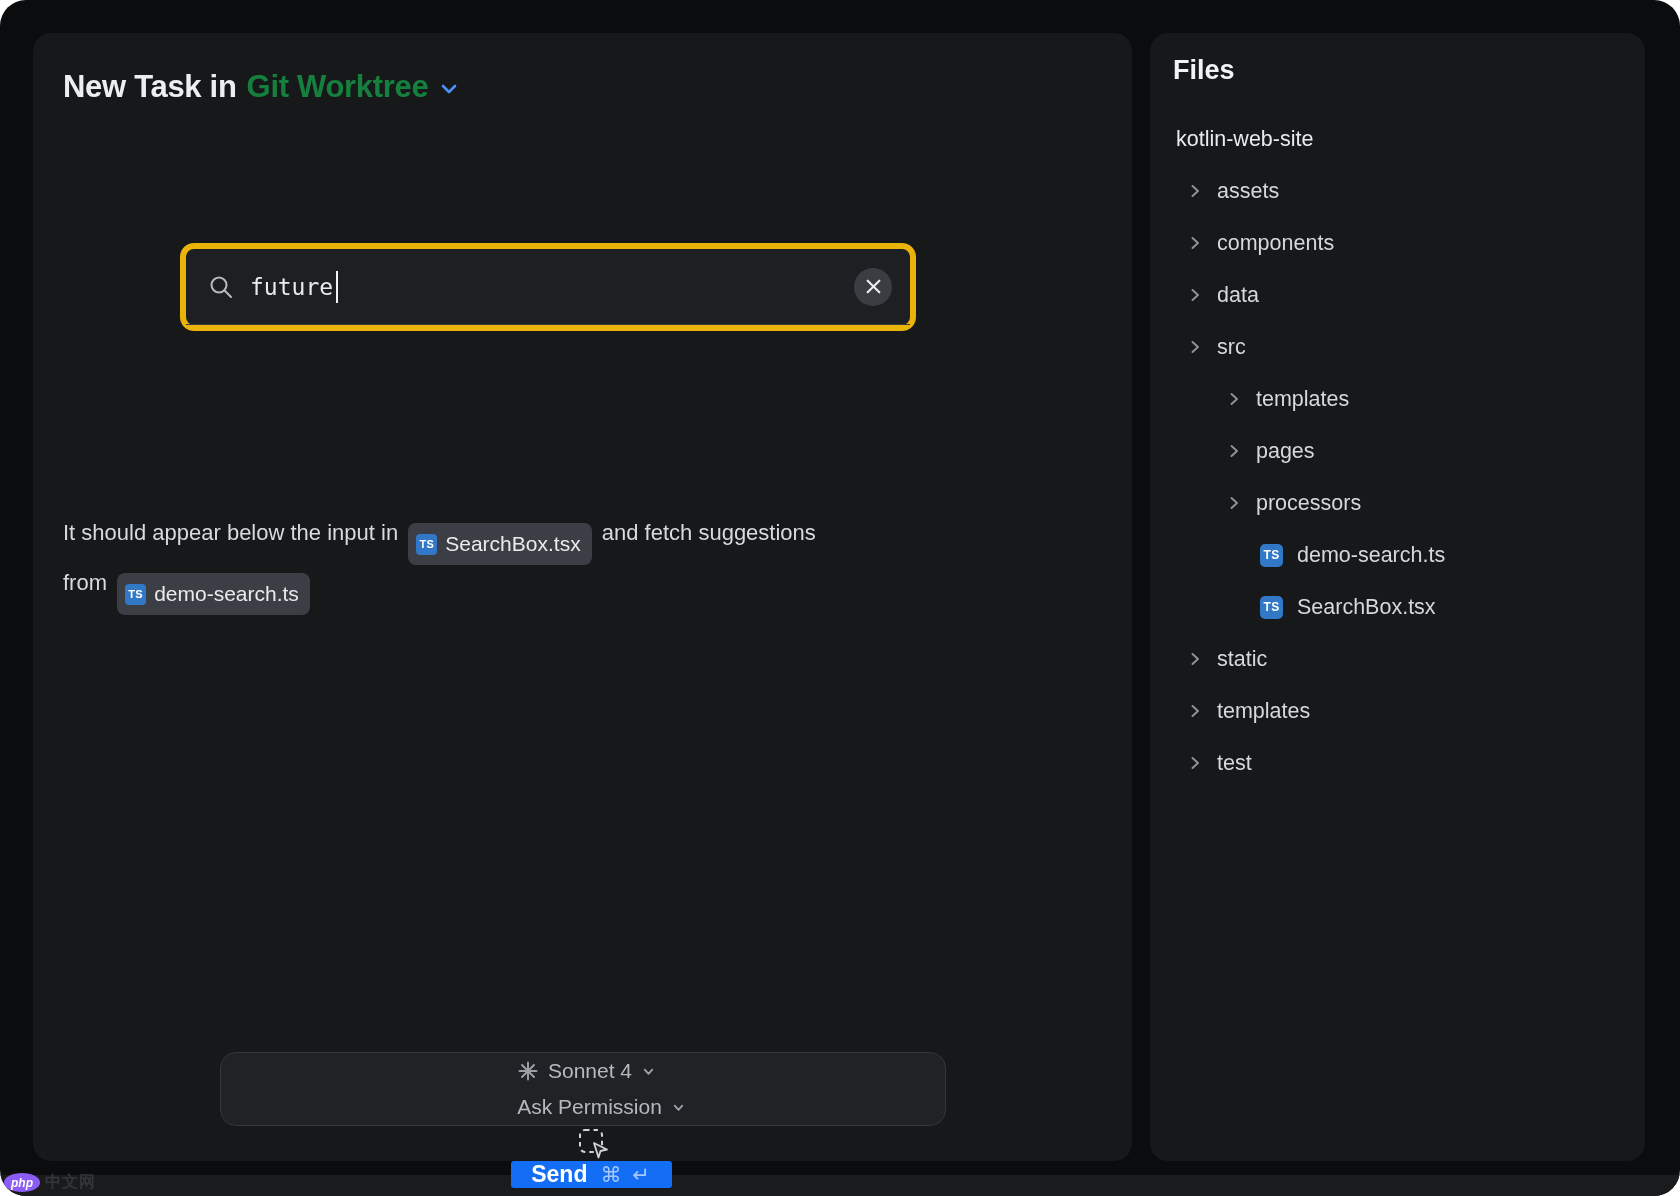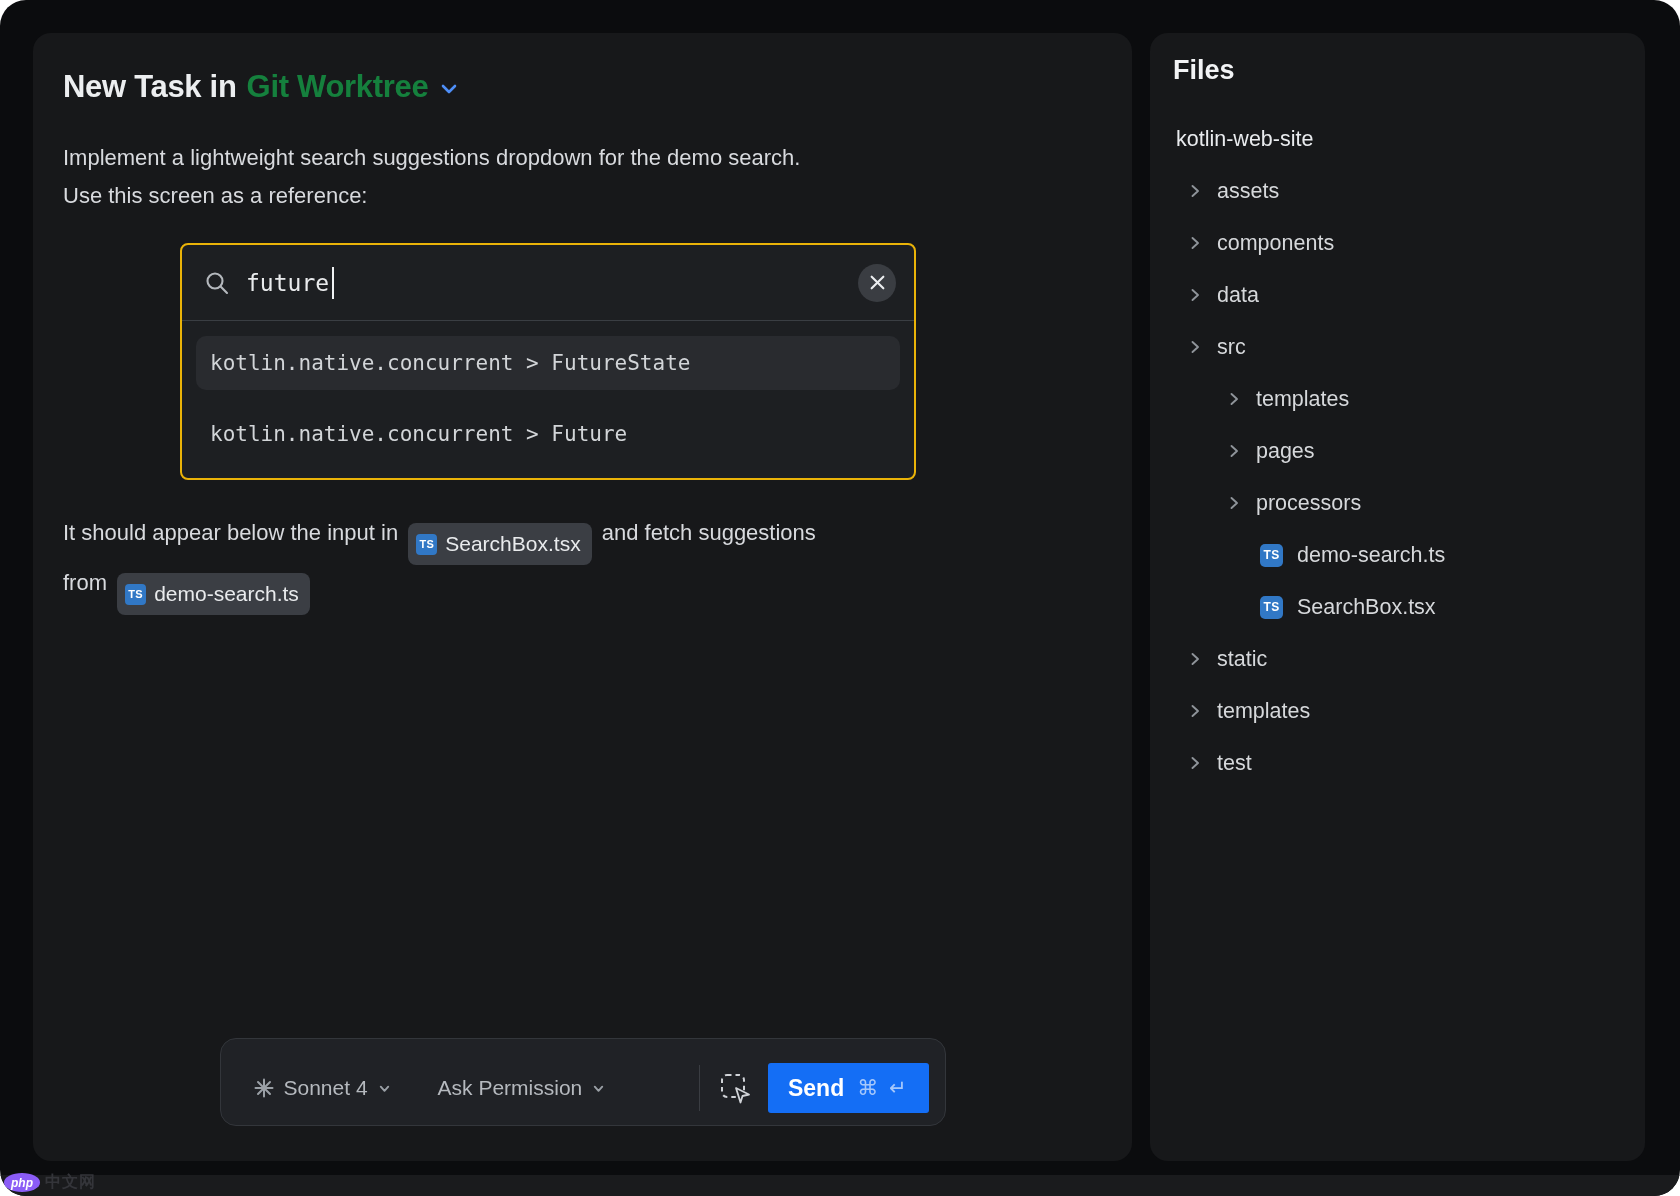--- a/index.html
+++ b/index.html
@@ -10,37 +10,37 @@
   .card{position:absolute;top:33px;bottom:35px;background:#17181a;border-radius:18px;}
   .card-left{left:33px;width:1099px;}
   .card-right{left:1150px;width:495px;}
 
   
   .task-title{position:absolute;left:30px;top:36px;font-size:31px;font-weight:700;color:#eceef0;letter-spacing:-.3px;display:flex;align-items:center;gap:10px;justify-content:flex-end;}
   .task-title .accent{color:#15803d;}
   .task-title svg{margin-top:4px;}
   .desc{position:absolute;left:30px;top:106px;font-size:22px;line-height:38px;color:#d8dade;}
 
-  .searchbox{position:absolute;left:147px;top:210px;width:736px;border:2px solid #eab308;border-radius:8px;background:#1d1f22;box-sizing:border-box;}
+  .searchbox{position:absolute;left:147px;top:210px;width:736px;border:6px solid #eab308;border-radius:14px;background:#1d1f22;box-sizing:border-box;}
   .sb-input-row{height:75px;display:flex;align-items:center;padding:0 22px;position:relative;}
   .sb-query{font-family:"DejaVu Sans Mono","Liberation Mono",monospace;font-size:23px;color:#e9ebed;margin-left:16px;}
   .caret{display:inline-block;width:2px;height:32px;background:#f0f2f4;margin-left:3px;vertical-align:-7px;animation:blink 1.1s steps(1) infinite;}
   @keyframes blink{50%{opacity:0;}}
   .sb-clear{position:absolute;right:18px;top:50%;transform:translateY(-50%);width:38px;height:38px;border-radius:50%;background:#3a3d42;border:none;display:flex;align-items:center;justify-content:center;cursor:pointer;padding:0;}
   .sb-divider{height:1px;background:#3a3e43;}
   .sb-suggestions{padding:15px 14px 17px 14px;}
   .sb-row{height:54px;display:flex;align-items:center;padding-left:14px;border-radius:10px;font-family:"DejaVu Sans Mono","Liberation Mono",monospace;font-size:21px;color:#d2d5d8;}
   .sb-row.hl{background:#292b2f;margin-bottom:17px;}
 
   .followup{position:absolute;left:30px;top:482px;width:980px;font-size:22px;line-height:36px;color:#d8dade;}
   .chip{display:inline-flex;align-items:center;gap:8px;background:#3b3e44;border-radius:8px;padding:3px 11px 3px 8px;vertical-align:-8px;margin:0 4px;cursor:pointer;}
   .ts-badge{display:inline-flex;align-items:center;justify-content:center;width:21px;height:21px;border-radius:4px;background:#3178c6;color:#fff;font-size:11px;font-weight:700;letter-spacing:.3px;}
   .chip .fname{font-size:21px;color:#e9ebed;}
 
-  .composer{position:absolute;left:50%;transform:translateX(-50%);bottom:35px;width:726px;height:88px;background:#202226;border:1px solid #33363b;border-radius:16px;box-sizing:border-box;display:flex;align-items:center;padding:12px 16px 0 24px;}
+  .composer{position:absolute;left:50%;transform:translateX(-50%);bottom:35px;width:726px;height:74px;background:#202226;border:1px solid #33363b;border-radius:16px;box-sizing:border-box;display:flex;align-items:center;padding:0 16px 0 24px;flex-direction:column;}
   .dd{display:flex;align-items:center;gap:9px;color:#b5b9be;font-size:21px;cursor:pointer;background:none;border:none;padding:6px 8px;font-family:inherit;}
   .dd+.dd{margin-left:30px;}
   .comp-divider{width:1px;height:46px;background:#3a3d42;margin-left:auto;}
   .icon-btn{width:46px;height:46px;background:none;border:none;display:flex;align-items:center;justify-content:center;cursor:pointer;margin-left:12px;padding:0;}
   .send-btn{margin-left:10px;height:50px;border-radius:3px;background:#146ef5;border:none;display:flex;align-items:center;padding:0 20px;cursor:pointer;}
   .send-btn .lbl{color:#ffffff;font-size:23px;font-weight:700;font-family:inherit;}
   .send-btn .kbd{color:rgba(255,255,255,.62);font-size:21px;margin-left:13px;font-family:"DejaVu Sans",sans-serif;letter-spacing:2px;}
 
   
   .files-title{position:absolute;left:23px;top:22px;font-size:27px;font-weight:700;color:#f2f3f5;}
@@ -67,45 +67,37 @@
     <div class="card card-left">
 
       <div class="task-title">
         <span>New Task in</span>
         <span class="accent">Git Worktree</span>
         <svg width="22" height="22" viewBox="0 0 22 22">
           <polyline points="5,8 11,14 17,8" fill="none" stroke="#4e8ef7" stroke-width="2.6" stroke-linecap="round" stroke-linejoin="round"></polyline>
         </svg>
       </div>
 
-      <div class="desc">
-        <div>Implement a lightweight search suggestions dropdown for the demo search.</div>
-        <div>Use this screen as a reference:</div>
-      </div>
 
       <div class="searchbox">
         <div class="sb-input-row">
           <svg width="26" height="26" viewBox="0 0 26 26">
             <circle cx="11" cy="11" r="7.5" fill="none" stroke="#b4b8bd" stroke-width="2.1"></circle>
             <line x1="16.6" y1="16.6" x2="23" y2="23" stroke="#b4b8bd" stroke-width="2.1" stroke-linecap="round"></line>
           </svg>
           <span class="sb-query">future</span>
             <span class="caret"></span>
           <button class="sb-clear">
             <svg width="17" height="17" viewBox="0 0 16 16">
               <line x1="2.5" y1="2.5" x2="13.5" y2="13.5" stroke="#eceef0" stroke-width="2" stroke-linecap="round"></line>
               <line x1="13.5" y1="2.5" x2="2.5" y2="13.5" stroke="#eceef0" stroke-width="2" stroke-linecap="round"></line>
             </svg>
           </button>
         </div>
         <div class="sb-divider"></div>
-        <div class="sb-suggestions">
-          <div class="sb-row hl">kotlin.native.concurrent &gt; FutureState</div>
-          <div class="sb-row">kotlin.native.concurrent &gt; Future</div>
-        </div>
       </div>
 
       <div class="followup">
         <span>It should appear below the input in</span>
         <span class="chip">
           <span class="ts-badge">TS</span>
           <span class="fname">SearchBox.tsx</span>
         </span>
         <span>and fetch suggestions</span>
         <br>

